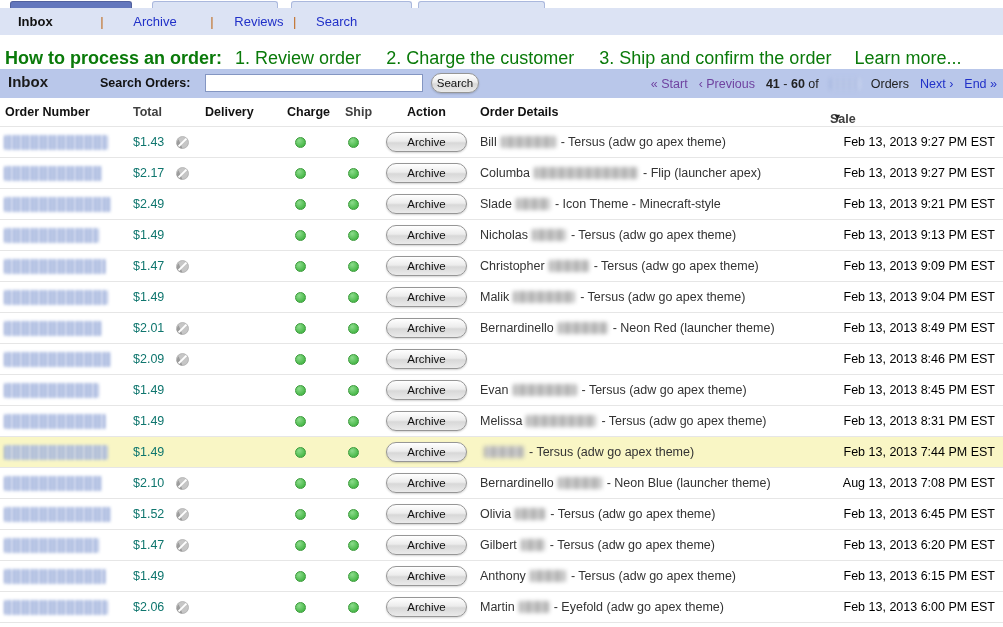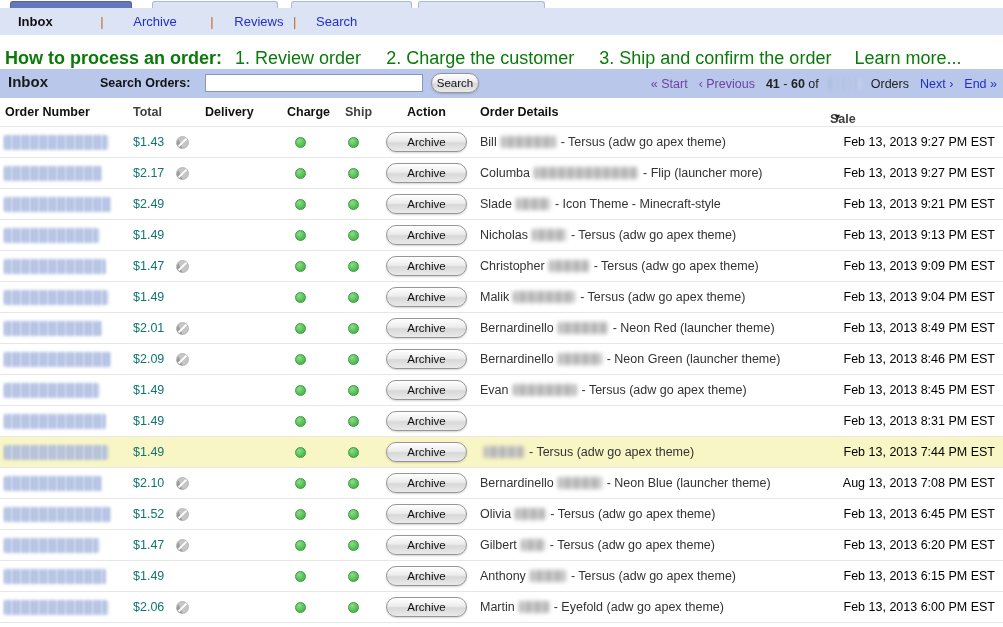--- a/index.html
+++ b/index.html
@@ -156,21 +156,21 @@
       <span class="cell-total">$2.17</span>
       <svg class="globe" viewBox="0 0 13 13">
         <circle cx="6.5" cy="6.5" r="6" fill="#c6c6c6" stroke="#adadad" stroke-width="0.8"></circle>
         <path d="M1.2 9.5 A6 6 0 0 0 6.5 12.5 L 2.6 3.2 A6 6 0 0 0 1.2 9.5 Z" fill="#9c9c9c"></path>
         <line x1="2.6" y1="10.4" x2="10.4" y2="2.6" stroke="#ffffff" stroke-width="2"></line>
       </svg>
       <span class="dot charge"></span>
       <span class="dot ship"></span>
       <button class="btn archive-btn">Archive</button>
       <span class="cell-details">
-        <span class="buyer-name">Columba</span><span class="name-blur" style="width: 104px;"></span><span class="product">- Flip (launcher more)</span>
+        <span class="buyer-name">Columba</span><span class="name-blur" style="width: 104px;"></span><span class="product">- Flip (launcher apex)</span>
       </span>
       <span class="cell-date">Feb 13, 2013 9:27 PM EST</span>
     </div>
 
     <div class="row">
       <span class="num-blur" style="width: 107px;"></span>
       <span class="cell-total">$2.49</span>
 
       <span class="dot charge"></span>
       <span class="dot ship"></span>
@@ -245,23 +245,20 @@
       <span class="num-blur" style="width: 107px;"></span>
       <span class="cell-total">$2.09</span>
       <svg class="globe" viewBox="0 0 13 13">
         <circle cx="6.5" cy="6.5" r="6" fill="#c6c6c6" stroke="#adadad" stroke-width="0.8"></circle>
         <path d="M1.2 9.5 A6 6 0 0 0 6.5 12.5 L 2.6 3.2 A6 6 0 0 0 1.2 9.5 Z" fill="#9c9c9c"></path>
         <line x1="2.6" y1="10.4" x2="10.4" y2="2.6" stroke="#ffffff" stroke-width="2"></line>
       </svg>
       <span class="dot charge"></span>
       <span class="dot ship"></span>
       <button class="btn archive-btn">Archive</button>
-      <span class="cell-details">
-        <span class="buyer-name">Bernardinello</span><span class="name-blur" style="width: 44px;"></span><span class="product">- Neon Green (launcher theme)</span>
-      </span>
       <span class="cell-date">Feb 13, 2013 8:46 PM EST</span>
     </div>
 
     <div class="row">
       <span class="num-blur" style="width: 95px;"></span>
       <span class="cell-total">$1.49</span>
 
       <span class="dot charge"></span>
       <span class="dot ship"></span>
       <button class="btn archive-btn">Archive</button>
@@ -271,20 +268,23 @@
       <span class="cell-date">Feb 13, 2013 8:45 PM EST</span>
     </div>
 
     <div class="row">
       <span class="num-blur" style="width: 102px;"></span>
       <span class="cell-total">$1.49</span>
 
       <span class="dot charge"></span>
       <span class="dot ship"></span>
       <button class="btn archive-btn">Archive</button>
+      <span class="cell-details">
+        <span class="buyer-name">Melissa</span><span class="name-blur" style="width: 70px;"></span><span class="product">- Tersus (adw go apex theme)</span>
+      </span>
       <span class="cell-date">Feb 13, 2013 8:31 PM EST</span>
     </div>
 
     <div class="row highlight">
       <span class="num-blur" style="width: 104px;"></span>
       <span class="cell-total">$1.49</span>
 
       <span class="dot charge"></span>
       <span class="dot ship"></span>
       <button class="btn archive-btn">Archive</button>

